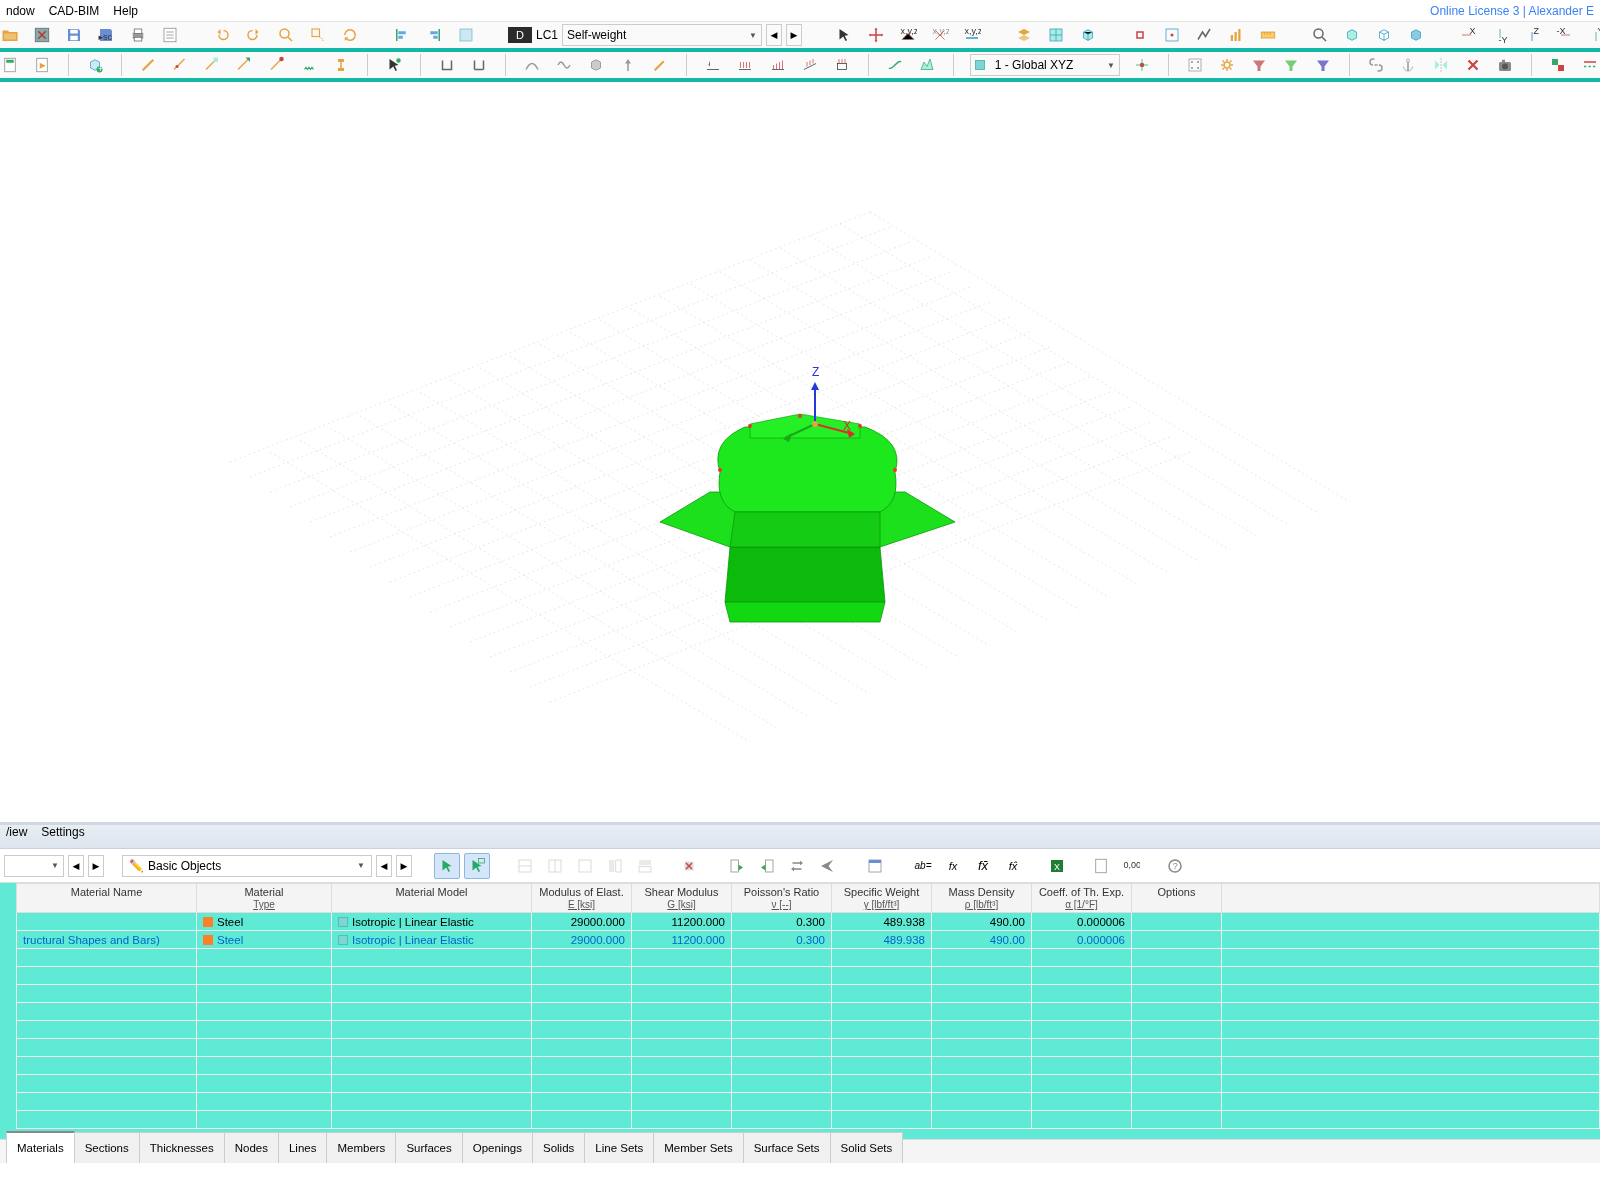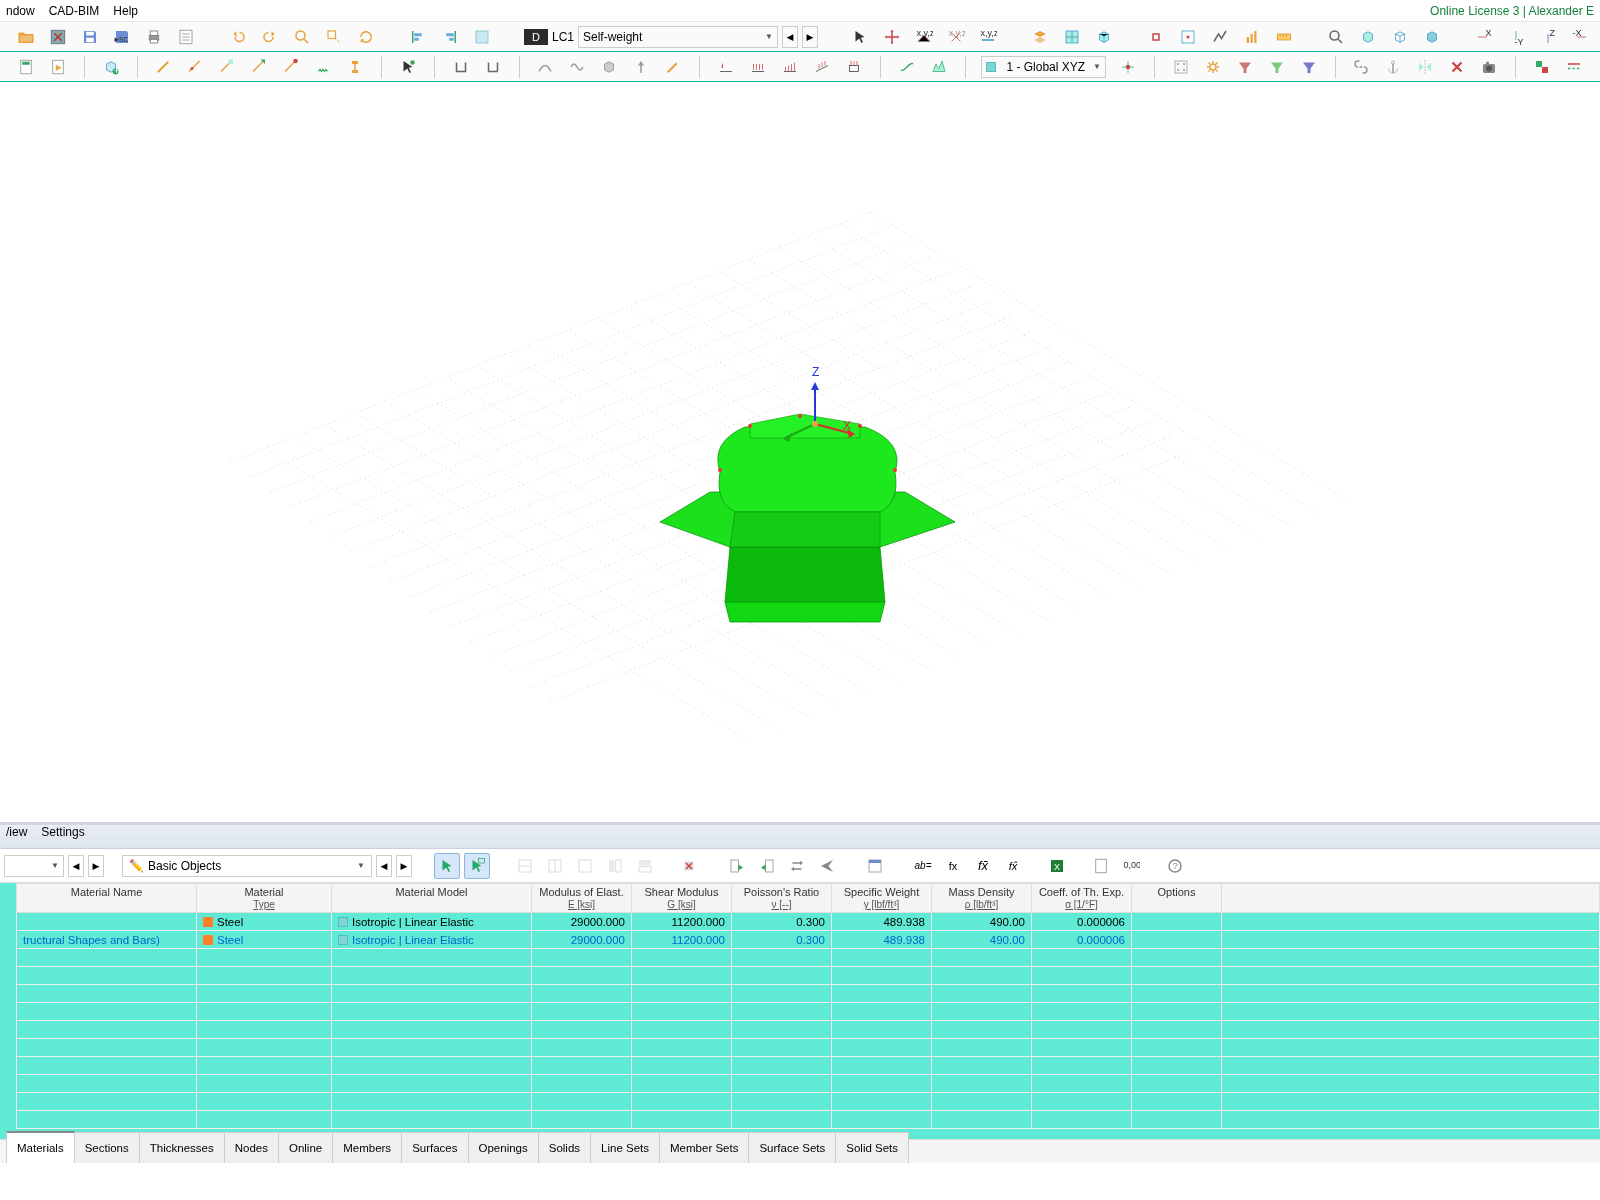--- a/index.html
+++ b/index.html
@@ -2,24 +2,24 @@
 <html><head>
 <meta charset="utf-8">
 <style>
 * { margin: 0; padding: 0; box-sizing: border-box; font-family: "Segoe UI", Tahoma, sans-serif; font-size: 12px; }
 html, body { width: 1600px; height: 1200px; background: #fff; overflow: hidden; }
 
 
 .menubar { height: 22px; display: flex; align-items: center; padding: 0 6px; justify-content: space-between; border-bottom: 1px solid #e5e5e5; gap: 17px; }
 .menubar .left { display: flex; gap: 14px; }
 .menubar .item { cursor: default; }
-.menubar .right { color: #15803d; }
-
-
-.toolbar { height: 30px; display: flex; align-items: center; padding: 2px 16px; gap: 12px; border-bottom: 1px solid #14b8a6; background: #fafafa; }
+.menubar .right { color: #3b82f6; }
+
+
+.toolbar { height: 30px; display: flex; align-items: center; padding: 2px 0; gap: 12px; border-bottom: 4px solid #14b8a6; background: #fafafa; }
 .tbtn { width: 24px; height: 24px; display: flex; align-items: center; justify-content: center; border: 1px solid transparent; border-radius: 2px; cursor: default; }
 .tbtn svg { width: 18px; height: 18px; }
 .sep { width: 1px; height: 22px; background: #ccc; margin: 0 4px; }
 .lc-box { display: flex; align-items: center; gap: 4px; }
 .lc-d { background: #2b2b2b; color: #fff; padding: 2px 8px; font-size: 11px; }
 .lc-label { font-size: 12px; }
 .lc-combo { width: 200px; height: 22px; border: 1px solid #ccc; display: flex; align-items: center; padding: 0 4px; font-size: 12px; justify-content: space-between; }
 .coord-combo { width: 180px; height: 22px; border: 1px solid #ccc; display: flex; align-items: center; padding: 0 4px; font-size: 12px; justify-content: space-between; }
 
 
@@ -762,21 +762,21 @@
         <svg width="18" height="18" viewBox="0 0 24 24">
           <rect x="4" y="4" width="16" height="16" fill="#fff" stroke="#888"></rect>
           <rect x="4" y="4" width="16" height="4" fill="#6a8dd4"></rect>
         </svg>
       </div>
     <div style="width:14px"></div>
     <div class="ltbtn">
         <span style="font-style:italic;font-size:10px">ab=</span>
       </div>
     <div class="ltbtn">
-        <span style="font-size:11px">fx</span>
+        <span style="font-style:italic;font-size:11px">fx</span>
       </div>
     <div class="ltbtn">
         <span style="font-style:italic;font-size:13px">fx̄</span>
       </div>
     <div class="ltbtn">
         <span style="font-style:italic;font-size:11px">fx̂</span>
       </div>
     <div style="width:10px"></div>
     <div class="ltbtn">
         <svg width="18" height="18" viewBox="0 0 24 24">
@@ -993,21 +993,21 @@
           </tr>
         </tbody>
     </table>
   </div>
 
   <div class="bottom-tabs" id="btabs">
       <div class="btab active">Materials</div>
       <div class="btab">Sections</div>
       <div class="btab">Thicknesses</div>
       <div class="btab">Nodes</div>
-      <div class="btab">Online</div>
+      <div class="btab">Lines</div>
       <div class="btab">Members</div>
       <div class="btab">Surfaces</div>
       <div class="btab">Openings</div>
       <div class="btab">Solids</div>
       <div class="btab">Line Sets</div>
       <div class="btab">Member Sets</div>
       <div class="btab">Surface Sets</div>
       <div class="btab">Solid Sets</div>
     </div>
 </div>

